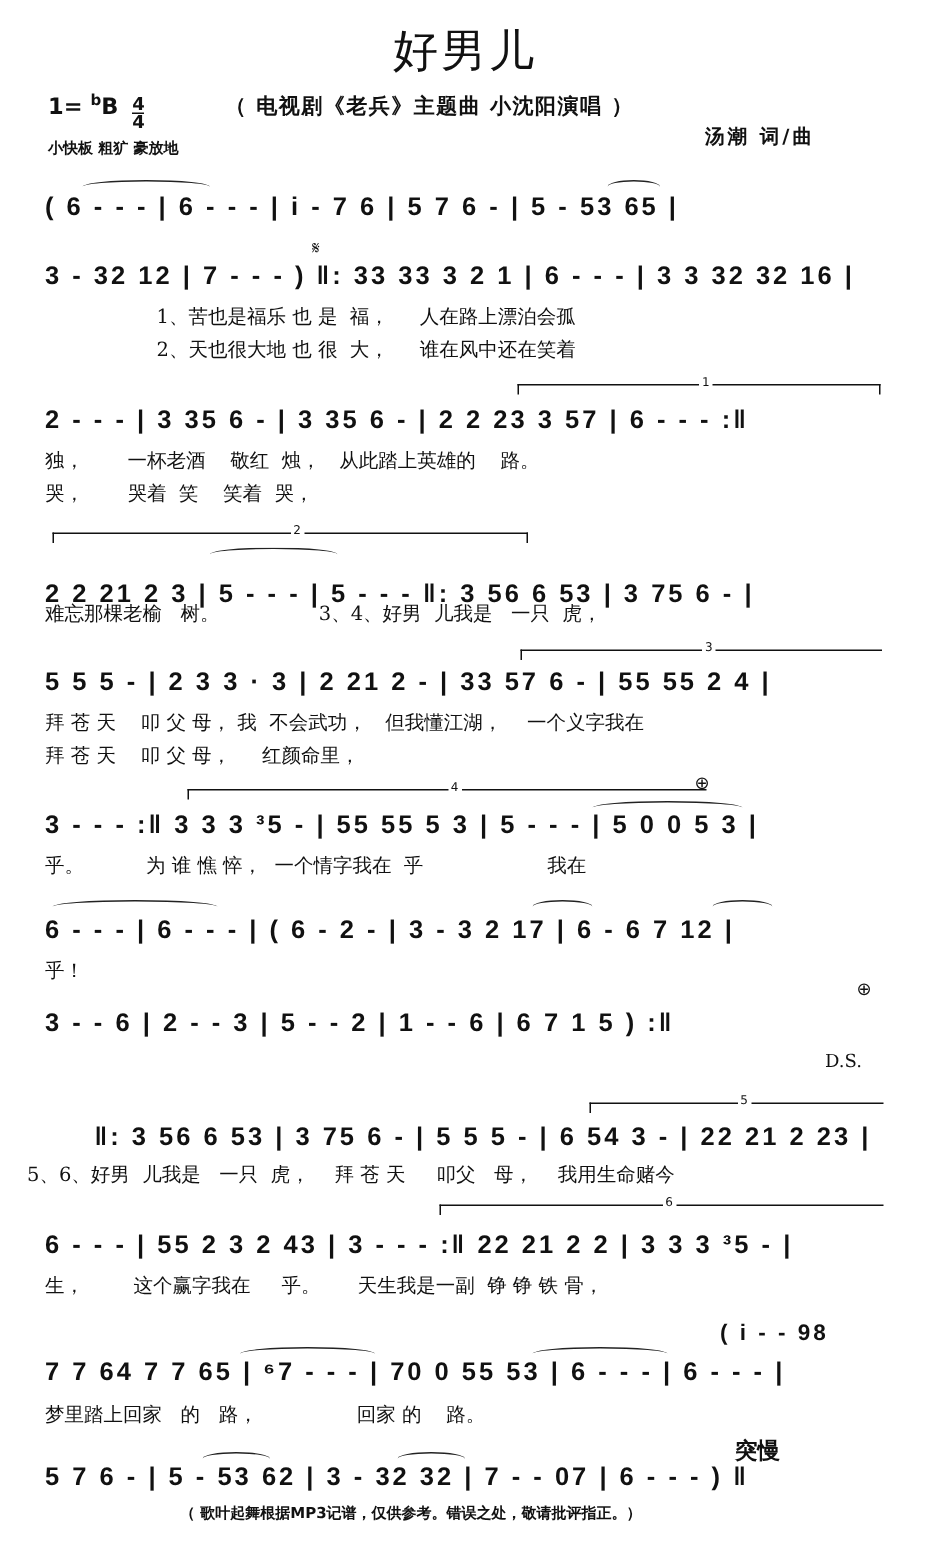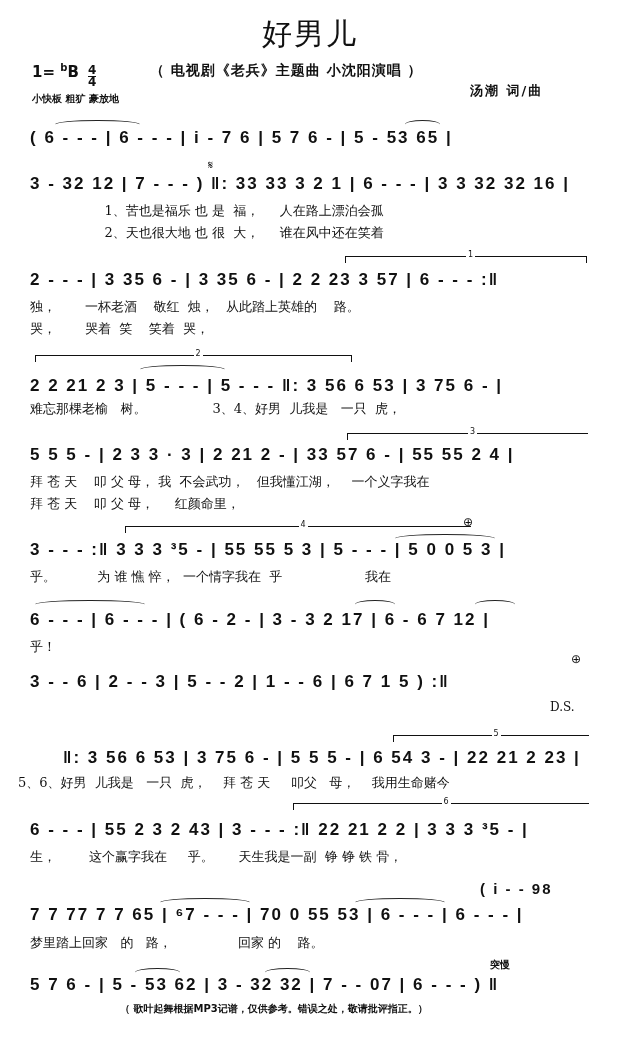--- a/index.html
+++ b/index.html
@@ -20,21 +20,21 @@
          font-family:"Liberation Sans", sans-serif; font-weight:bold; font-size:17px;
          white-space:nowrap; }
   .row .txt { position:absolute; top:0; left:0; letter-spacing:2px; }
   .lyr { position:absolute; left:30px; font-family:"DejaVu Serif", serif; font-size:13px; white-space:pre; }
   .bracket { position:absolute; border-top:1px solid #111; border-left:1px solid #111; height:6px; font-size:8px; }
   .bracket span { position:absolute; top:-7px; left:50%; background:#fff; padding:0 2px; font-family:"DejaVu Sans",sans-serif; }
   .bracket.rend { border-right:1px solid #111; }
   .slur { position:absolute; border-top:1.2px solid #222; border-radius:50% 50% 0 0; height:8px; }
   .mark { position:absolute; font-size:12px; font-family:"DejaVu Sans", sans-serif; }
   .footer { position:absolute; top:1002px; left:120px; font-size:10px; font-weight:bold; font-family:"DejaVu Sans", sans-serif; }
-  .smallnote { position:absolute; font-size:10px; font-weight:bold; font-family:"DejaVu Sans",sans-serif; }
+  .smallnote { position:absolute; font-size:15px; font-weight:bold; font-family:"DejaVu Sans",sans-serif; }
 </style>
 </head>
 <body>
 
 <div class="title">好男儿</div>
 
 <div class="key">
   <span>1=</span>
   <span class="flat">b</span><span>B</span>
   <span class="timesig">
@@ -65,21 +65,21 @@
 <div class="row" style="top:270px;">
   <span class="txt">2 - - - | 3 35 6 - | 3 35 6 - | 2 2 23 3 57 | 6 - - - :‖</span>
 </div>
 <div class="lyr" style="top:298px;">独，       一杯老酒    敬红  烛，   从此踏上英雄的    路。</div>
 <div class="lyr" style="top:320px;">哭，       哭着  笑    笑着  哭，</div>
 
 <div class="bracket" style="top:355px;left:35px;width:315px;border-right:1px solid #111;">
     <span>2</span>
   </div>
 <div class="slur" style="top:365px;left:140px;width:85px;"></div>
-<div class="row" style="top:376px;text-align:center;">
+<div class="row" style="top:386px;text-align:center;">
   <span class="txt">2 2 21 2 3 | 5 - - - | 5 - - - ‖: 3 56 6 53 | 3 75 6 - |</span>
 </div>
 <div class="lyr" style="top:400px;">难忘那棵老榆   树。                3、4、好男  儿我是   一只  虎，</div>
 
 <div class="bracket" style="top:433px;left:347px;width:240px;">
     <span>3</span>
   </div>
 <div class="row" style="top:445px;">
   <span class="txt">5 5 5 - | 2 3 3 · 3 | 2 21 2 - | 33 57 6 - | 55 55 2 4 |</span>
 </div>
@@ -125,21 +125,21 @@
   <span class="txt">6 - - - | 55 2 3 2 43 | 3 - - - :‖ 22 21 2 2 | 3 3 3 ³5 - |</span>
 </div>
 <div class="lyr" style="top:848px;">生，        这个赢字我在     乎。      天生我是一副  铮 铮 铁 骨，</div>
 
 <div class="row" style="top:880px;left:480px;width:120px;font-size:15px;">
   <span class="txt">( i - - 98</span>
 </div>
 <div class="slur" style="top:898px;left:160px;width:90px;"></div>
 <div class="slur" style="top:898px;left:355px;width:90px;"></div>
 <div class="row" style="top:905px;">
-  <span class="txt">7 7 77 7 7 65 | ⁶7 - - - | 70 0 55 53 | 6 - - - | 6 - - - |</span>
+  <span class="txt">7 7 64 7 7 65 | ⁶7 - - - | 70 0 55 53 | 6 - - - | 6 - - - |</span>
 </div>
 <div class="lyr" style="top:934px;">梦里踏上回家   的   路，                回家 的    路。</div>
 
 <div class="smallnote" style="top:958px;left:490px;">突慢</div>
 <div class="slur" style="top:968px;left:135px;width:45px;"></div>
 <div class="slur" style="top:968px;left:265px;width:45px;"></div>
 <div class="row" style="top:975px;">
   <span class="txt">5 7 6 - | 5 - 53 62 | 3 - 32 32 | 7 - - 07 | 6 - - - ) ‖</span>
 </div>
 

